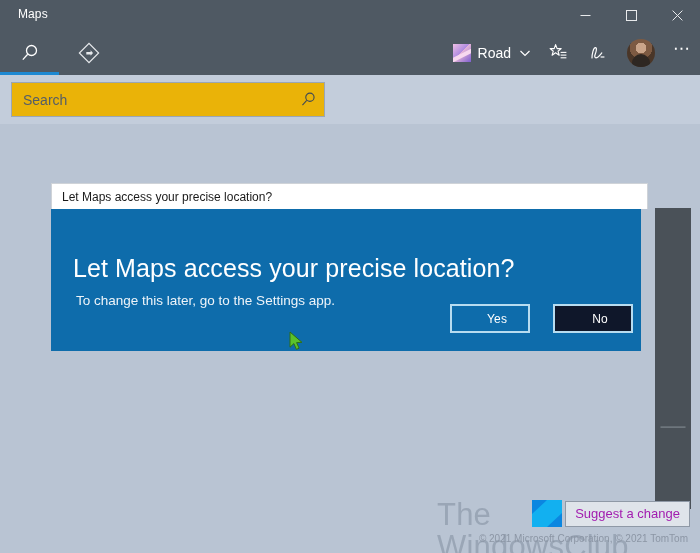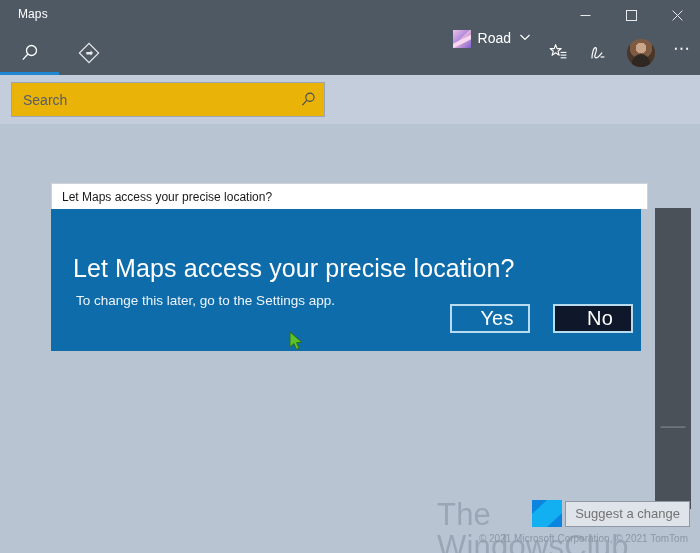--- a/index.html
+++ b/index.html
@@ -91,21 +91,21 @@
   .toolbar-item {
     height: 45px;
     display: flex;
     align-items: center;
     justify-content: center;
     padding: 0 9px;
     color: #ffffff;
   }
   .style-chip {
     display: flex;
-    align-items: flex-start;
+    align-items: center;
     gap: 7px;
     padding: 0 6px 0 8px;
   }
   .style-swatch {
     width: 18px;
     height: 18px;
     background: linear-gradient(135deg,#f0c0e6 0%,#b08ce0 45%,#e6b5d8 46%,#7e5fd0 100%);
     position: relative;
     overflow: hidden;
     flex: none;
@@ -257,21 +257,21 @@
     content:"";
     position:absolute;
     right:0; bottom:0;
     border-right: 15px solid #0b86e0;
     border-top: 14px solid transparent;
   }
   .suggest-btn {
     background: #dfe4ea;
     border: 1px solid #8f99a6;
     font-size: 13px;
-    color: #737373;
+    color: #a21caf;
     padding: 4px 9px 5px 9px;
     line-height: 15px;
   }
   .attribution {
     position: absolute;
     right: 12px;
     top: 409px;
     font-size: 10px;
     color: #8c96a5;
     white-space: nowrap;
@@ -329,21 +329,21 @@
     display: flex;
     gap: 15px;
   }
   .dlg-btn {
     width: 80px;
     height: 29px;
     box-sizing: border-box;
     border: 2px solid #b7dcf0;
     background: transparent;
     color: #ffffff;
-    font-size: 20px;
+    font-size: 12px;
     font-family: "Liberation Sans", sans-serif;
     display: flex;
     align-items: center;
     justify-content: center;
     letter-spacing: 0.2px;
     padding-left: 20px;
   }
   .dlg-btn.focused {
     background: #0f172a;
     margin-left: 8px;

